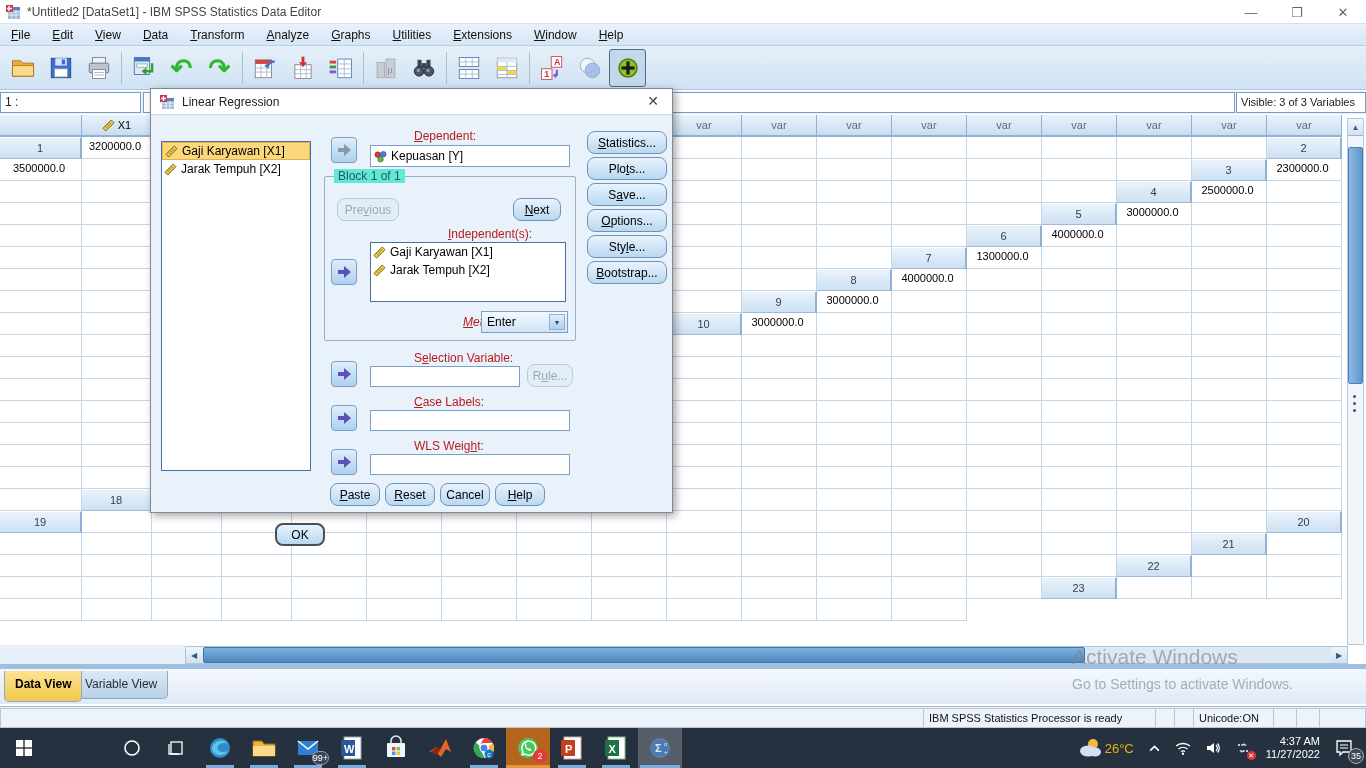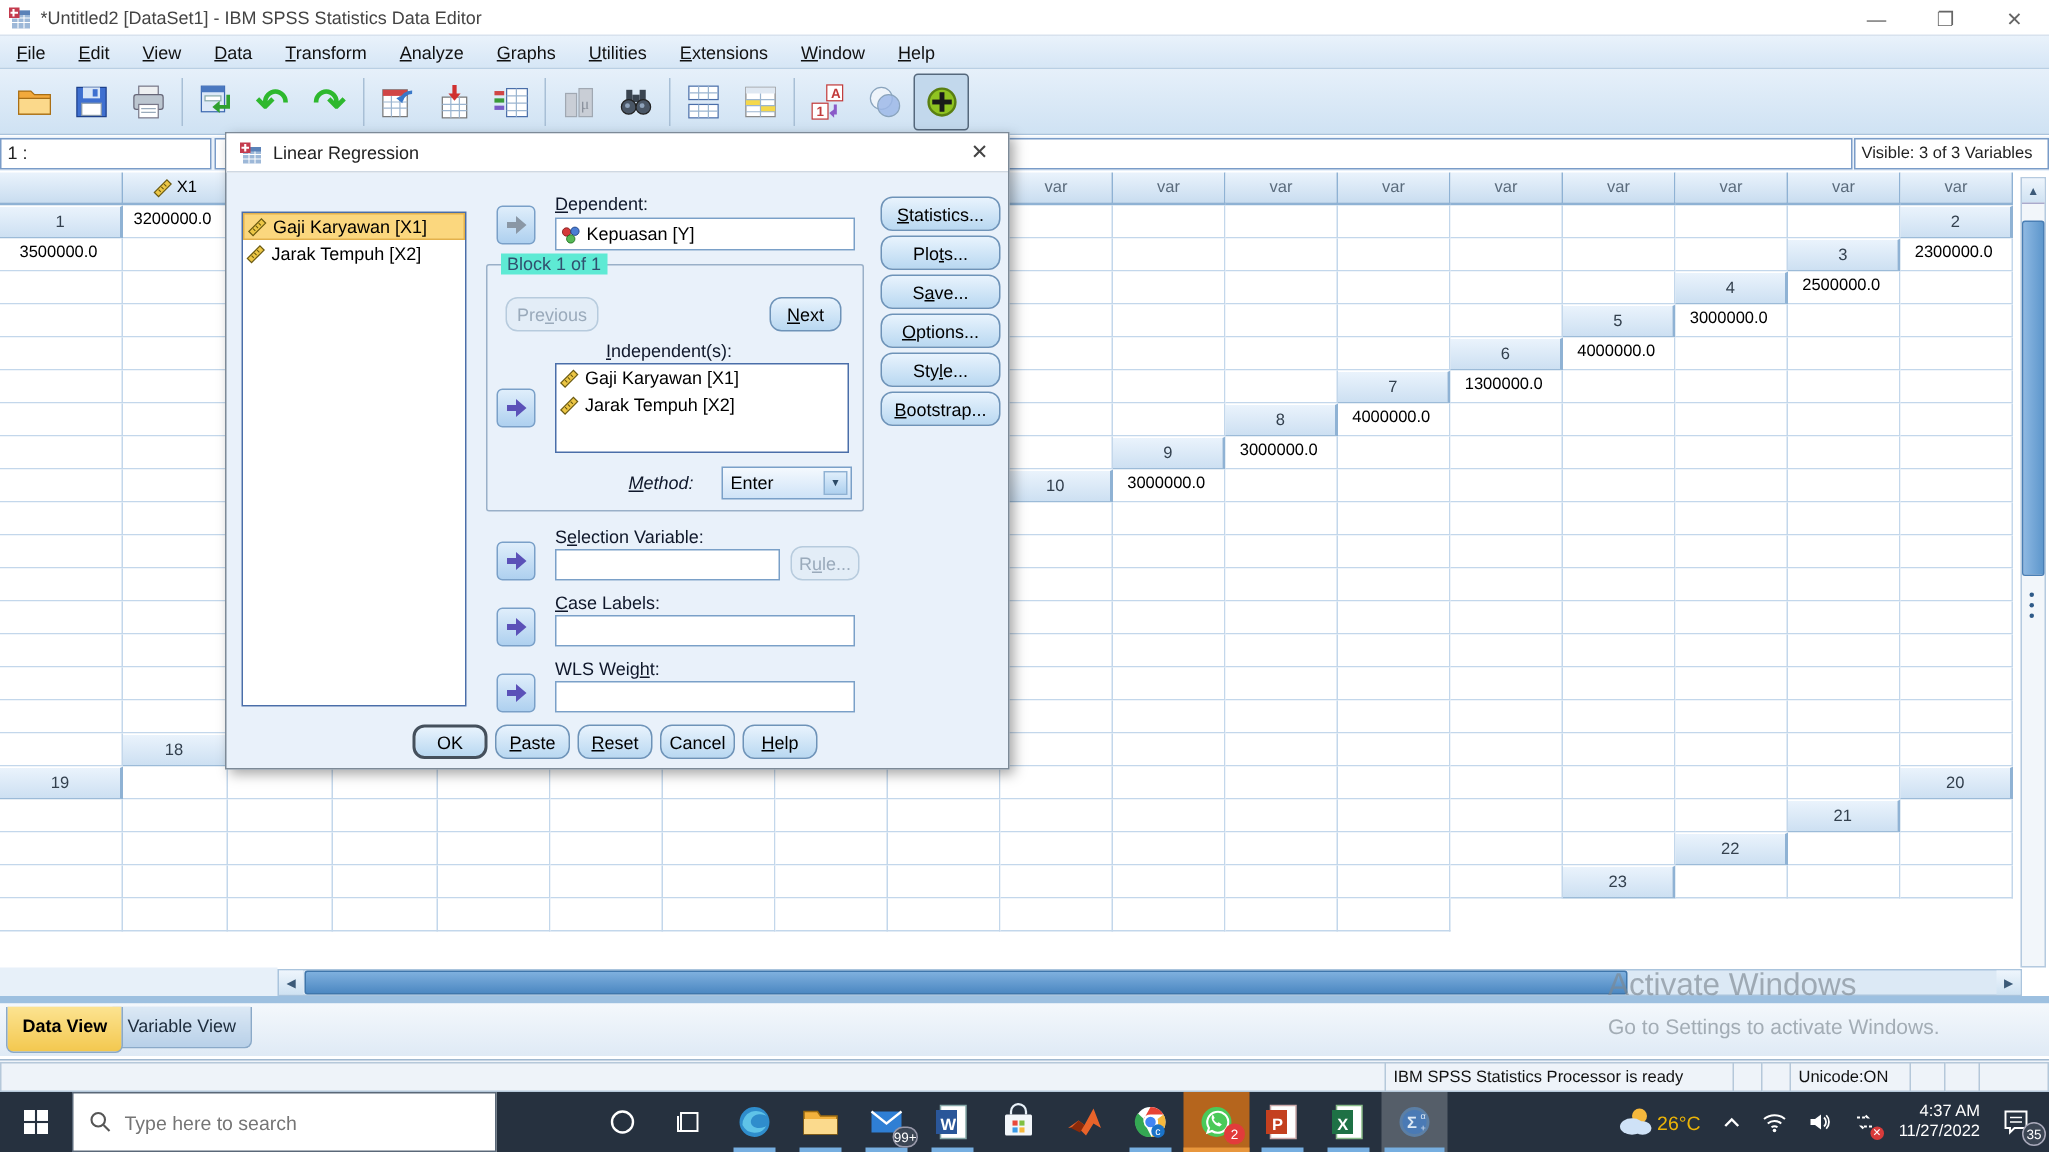--- a/index.html
+++ b/index.html
@@ -69,29 +69,29 @@
   .watermark { position:absolute; left:1072px; top:645px; z-index:40; pointer-events:none; color:rgba(125,135,145,0.65); }
   .wm1 { font-size:21px; }
   .wm2 { font-size:14px; margin-top:7px; white-space:nowrap; }
 
   
   .dialog { position:absolute; left:150px; top:88px; width:523px; height:425px; background:#e9f1fa; border:1px solid #7d8a97; box-shadow:3px 3px 8px rgba(0,0,0,0.35); z-index:30; }
   .dlg-titlebar { height:26px; background:#fff; display:flex; align-items:center; border-bottom:1px solid #cfd8e2; }
   .dlg-titlebar .app-ico { width:16px; height:16px; margin:0 7px 0 8px; }
   .dlg-title { font-size:12px; color:#222; }
   .dlg-close { position:absolute; right:4px; top:2px; width:30px; height:21px; text-align:center; color:#444; font-size:14px; line-height:21px; }
-  .dlg-label { position:absolute; font-size:12px; color:#0f172a; white-space:nowrap; }
+  .dlg-label { position:absolute; font-size:12px; color:#b91c1c; white-space:nowrap;margin-left:44px; }
   .listbox { position:absolute; background:#fff; border:1px solid #4a6ea9; overflow:hidden; }
   .lb-item { height:18px; display:flex; align-items:center; gap:4px; padding-left:2px; font-size:12px; white-space:nowrap; }
   .lb-item.sel { background:#fbd77e; border:1px solid #e3b14c; }
   .field { position:absolute; background:#fff; border:1px solid #7aa0c8; height:22px; font-size:12px; display:flex; align-items:center; gap:4px; padding-left:3px; }
   .arrow-btn { position:absolute; width:26px; height:26px; border:1px solid #7aa0c8; border-radius:4px; background:linear-gradient(#dfeefb,#aed0ef); display:flex; align-items:center; justify-content:center; }
   .dlg-btn { background:linear-gradient(#e8f3fd,#b9d8f1); border:1px solid #6e93b8; border-radius:8px; font-size:12px; color:#000; display:flex; align-items:center; justify-content:center; font-family:"Liberation Sans",sans-serif; }
   .dlg-btn.disabled { background:#e3edf7; border-color:#b7cbdd; color:#9aaabb; }
-  .dlg-btn.default { border:2px solid #45505c; }
+  .dlg-btn.default { border:2px solid #45505c;margin-top:40px; }
   .side-btn { position:relative; width:80px; height:23px; margin-bottom:3px; }
   .group { position:absolute; left:173px; top:87px; width:252px; height:165px; border:1px solid #9ab0c8; border-radius:2px; }
   .group-label { position:absolute; left:9px; top:-8px; background:#5eead4; padding:0 4px; font-size:12px; color:#31506e; }
   .dropdown { position:absolute; left:330px; top:222px; width:87px; height:22px; border:1px solid #7aa0c8; background:linear-gradient(#f4f9fe,#cfe3f7); font-size:12px; display:flex; align-items:center; padding-left:5px; }
   .dd-arrow { position:absolute; right:2px; top:2px; bottom:2px; width:16px; background:linear-gradient(#dfeefb,#aed0ef); border:1px solid #8fb2d4; display:flex; align-items:center; justify-content:center; font-size:7px; color:#2c4a66; }
   .bottom-btns { position:absolute; left:124px; top:394px; display:flex; gap:5px; }
   .bottom-btns .dlg-btn { width:50px; height:23px; }
 
   
   .taskbar { position:absolute; left:0; top:728px; width:1366px; height:40px; background:#26313f; display:flex; align-items:stretch; z-index:60; }
@@ -933,27 +933,20 @@
 
   <div class="taskbar">
     <div class="tk-start">
       <svg class="ico-16" viewBox="0 0 16 16">
           <rect x="0" y="0" width="7.3" height="7.3" fill="#fff"></rect>
           <rect x="8.7" y="0" width="7.3" height="7.3" fill="#fff"></rect>
           <rect x="0" y="8.7" width="7.3" height="7.3" fill="#fff"></rect>
           <rect x="8.7" y="8.7" width="7.3" height="7.3" fill="#fff"></rect>
         </svg>
     </div>
-    <div class="tk-search">
-      <svg class="ico-16" viewBox="0 0 16 16">
-          <circle cx="6.5" cy="6.5" r="4.5" fill="none" stroke="#555" stroke-width="1.4"></circle>
-          <line x1="10" y1="10" x2="14" y2="14" stroke="#555" stroke-width="1.4"></line>
-        </svg>
-      <input type="text" placeholder="Type here to search" style="">
-    </div>
     <div class="tk-gap"></div>
     <div id="taskbar-icons" style="display:flex">
         <div class="tk-btn">
           <svg class="ico-20" viewBox="0 0 20 20">
             <circle cx="10" cy="10" r="7" fill="none" stroke="#fff" stroke-width="1.6"></circle>
           </svg>
         </div>
         <div class="tk-btn">
           <svg class="ico-20" viewBox="0 0 20 20">
             <rect x="5" y="4" width="11" height="12" fill="none" stroke="#fff" stroke-width="1.3"></rect>

